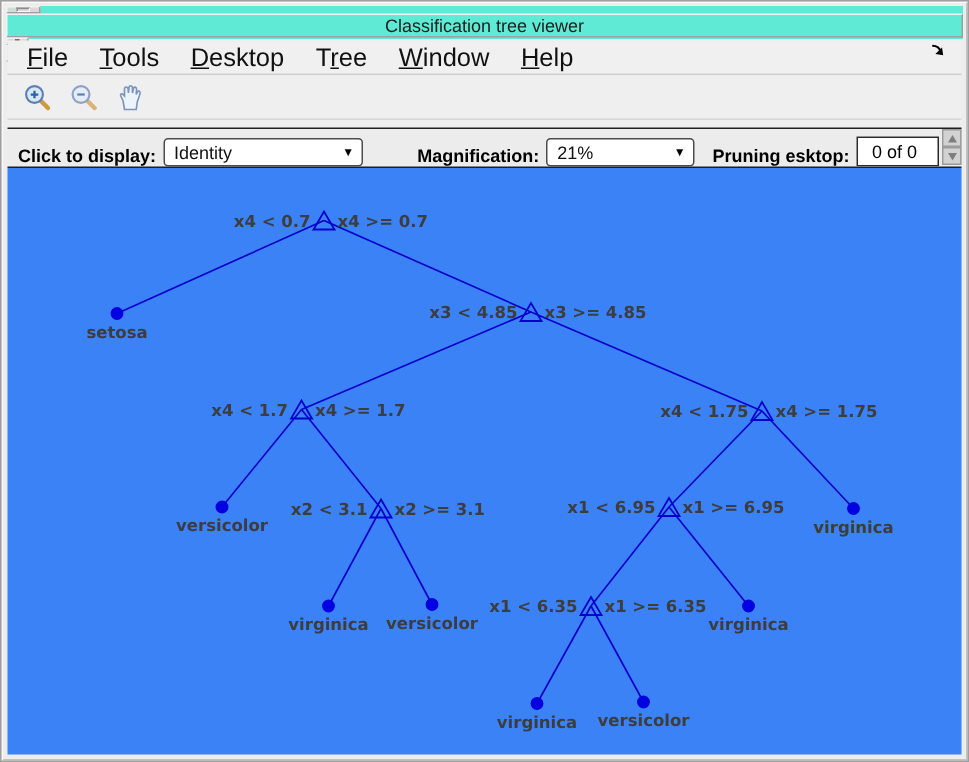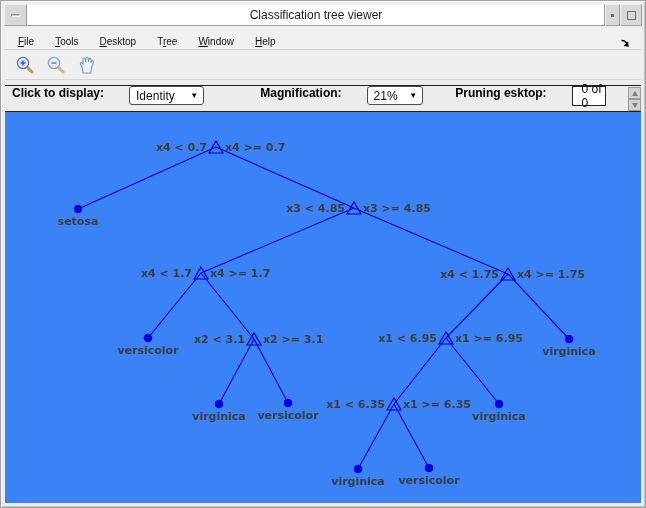--- a/index.html
+++ b/index.html
@@ -8,62 +8,62 @@
     position:relative;width:646px;height:508px;
     background:#ededed;
     border:1px solid #9f9f9f;
     box-shadow:inset 1px 1px 0 #fafafa, inset -1px -1px 0 #c2c2c2;
     font-family:"Liberation Sans", sans-serif;
     overflow:hidden;
   }
   
   .titlebar{
     position:absolute;top:3px;left:3px;right:3px;height:22px;
-    display:flex;align-items:stretch;background:#ffffff;
+    display:flex;align-items:stretch;background:#5eead4;flex-direction:column;
   }
   .tb-btn{
     background:#d8d8d8;border:1px solid;
     border-color:#f2f2f2 #9f9f9f #9f9f9f #f2f2f2;
     display:flex;align-items:center;justify-content:center;
   }
   .tb-menu{width:23px;}
   .tb-dash{width:9px;height:3px;background:#c9c9c9;border:1px solid;border-color:#8d8d8d #f4f4f4 #f4f4f4 #8d8d8d;}
   .tb-title{
     flex:1;border:1px solid;border-color:#f2f2f2 #9f9f9f #9f9f9f #f2f2f2;
     display:flex;align-items:center;justify-content:center;
     font-size:12px;color:#1c1c1c;
   }
   .tb-small{width:15px;}
   .tb-dot{width:3px;height:3px;background:#6f6f6f;}
   .tb-max{width:22px;}
   .tb-square{width:9px;height:9px;border:1px solid #6f6f6f;background:#d8d8d8;}
   
   .menubar{
     position:absolute;top:26px;left:4px;right:4px;height:23px;
-    background:#f0f0f0;display:flex;align-items:flex-end;
+    background:#f0f0f0;display:flex;align-items:flex-start;
     border-bottom:1px solid #cfcfcf;
-    font-size:10px;color:#111;
+    font-size:17px;color:#111;
   }
   .menu-item{padding:2px 8px;margin-left:5px;cursor:default;}
   .menu-item u{text-decoration:underline;}
   .dock-btn{margin-left:auto;margin-right:10px;display:flex;align-items:center;}
   
   .toolbar{
     position:absolute;top:50px;left:4px;right:4px;height:29px;
     background:#efefef;display:flex;align-items:center;
     border-bottom:1px solid #d6d6d6;
   }
   .tool-icon{width:22px;height:22px;margin-left:9px;display:flex;align-items:center;justify-content:center;}
   
   .controlbar{
     position:absolute;top:84px;left:4px;right:4px;height:27px;
     background:#ececec;
     border-top:1px solid #1e1e1e;border-bottom:1px solid #1e1e1e;
-    display:flex;align-items:flex-start;
-    font-size:12px;font-weight:bold;color:#000;gap:20px;
+    display:flex;align-items:flex-end;
+    font-size:12px;font-weight:bold;color:#000;
   }
   .ctl-label{margin-left:7px;white-space:nowrap;}
   .combo{
     margin-left:5px;height:19px;background:#fff;
     border:1px solid #4c4c4c;border-radius:3px;
     display:flex;align-items:center;
     font-weight:normal;font-size:12px;color:#111;
     padding-left:6px;
   }
   .combo-identity{width:160px;}

